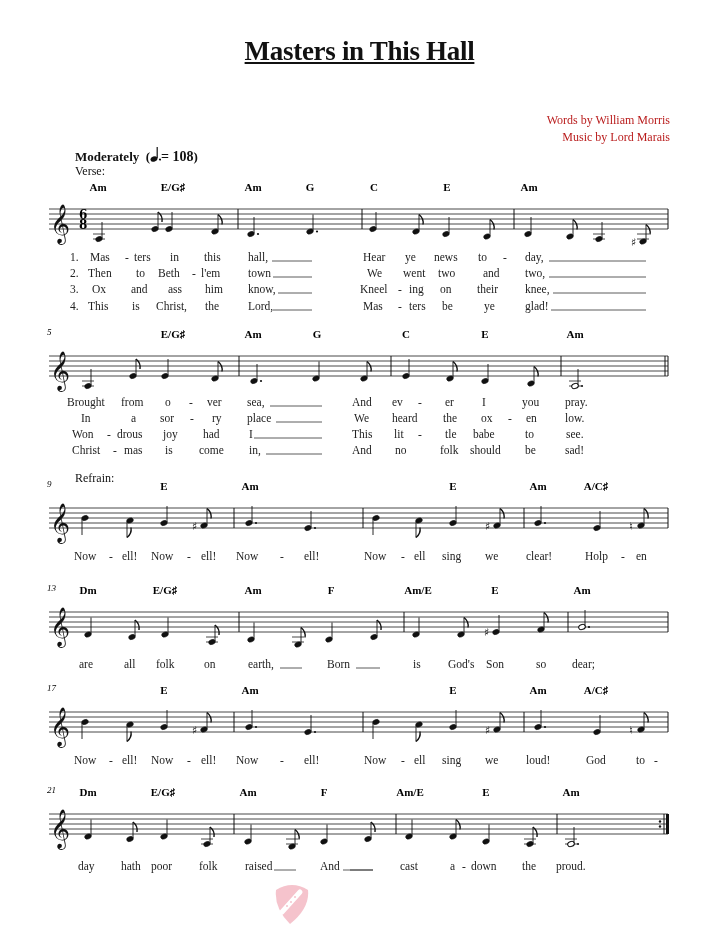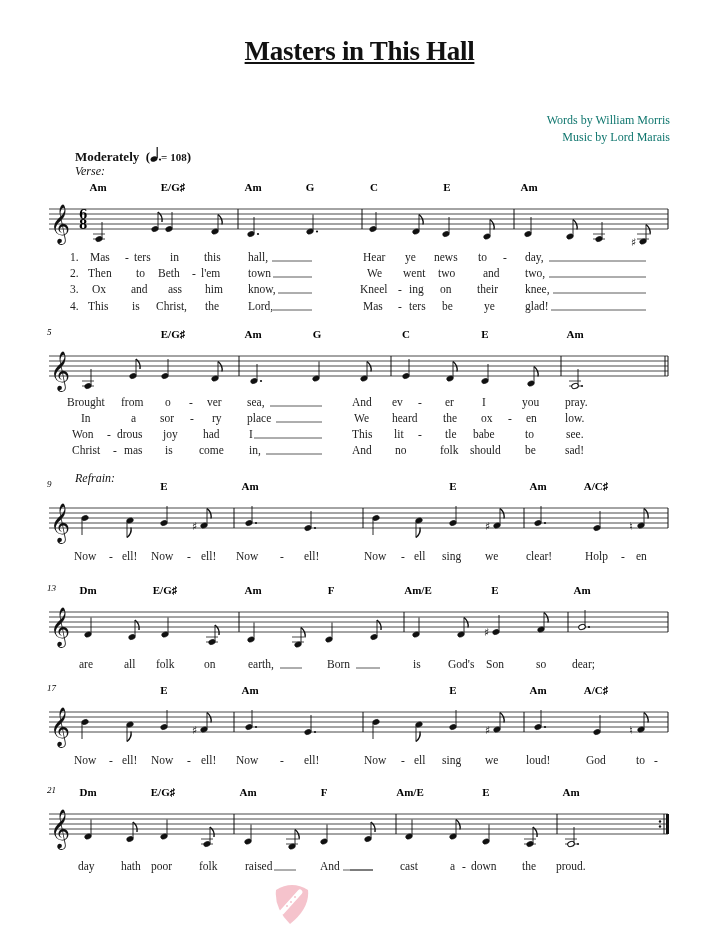--- a/index.html
+++ b/index.html
@@ -1,40 +1,40 @@
 <!DOCTYPE html>
 <html><head>
 <meta charset="utf-8">
 <style>
   html,body{margin:0;padding:0;background:#fff;}
   body{width:719px;height:930px;position:relative;overflow:hidden;font-family:"Liberation Serif","DejaVu Serif",serif;color:#111;}
   .title{position:absolute;left:0;right:0;top:36px;text-align:center;font-size:27px;font-weight:bold;letter-spacing:-0.3px;text-decoration:underline;}
-  .credits{position:absolute;right:49px;top:112px;text-align:right;font-size:12px;line-height:17px;color:#0f766e;}
+  .credits{position:absolute;right:49px;top:112px;text-align:right;font-size:12px;line-height:17px;color:#b91c1c;}
   .tempo{position:absolute;left:75px;top:147px;font-size:13px;font-weight:bold;}
-  .section{position:absolute;left:75px;font-size:12px;font-style:italic;}
+  .section{position:absolute;left:75px;font-size:12px;}
   #score{position:absolute;left:0;top:0;}
   .watermark{position:absolute;left:272px;top:882px;width:180px;height:45px;}
   .wm-text{position:absolute;left:42px;top:2px;font-family:"Liberation Sans","DejaVu Sans",sans-serif;font-weight:bold;font-size:30px;color:#d3d3d3;letter-spacing:-0.5px;}
   .wm-text span{color:#f2bcc5;}
 </style>
 </head>
 <body>
 
 <div class="title">Masters in This Hall</div>
 <div class="credits">
   <div>Words by William Morris</div>
   <div>Music by Lord Marais</div>
 </div>
 <div class="tempo">
   <span>Moderately</span>
   <span>&nbsp;(</span><svg width="11" height="16" style="vertical-align:-2px">
       <ellipse cx="4" cy="12" rx="3.6" ry="2.6" fill="#111" transform="rotate(-20 4 12)"></ellipse>
       <line x1="7.2" y1="11" x2="7.2" y2="0" stroke="#111" stroke-width="1.2"></line>
       <circle cx="10" cy="12.5" r="1.1" fill="#111"></circle>
-    </svg><span style="font-size:11px">= 108</span><span>)</span>
+    </svg><span style="font-size:14px">= 108</span><span>)</span>
 </div>
 <div class="section" style="top:164px">Verse:</div>
 <div class="section" style="top:471px">Refrain:</div>
 
 <svg id="score" width="719" height="930" xmlns="http://www.w3.org/2000/svg">
     <g>
       <line x1="49" x2="668" y1="209" y2="209" stroke="#333" stroke-width="0.9"></line>
       <line x1="49" x2="668" y1="214" y2="214" stroke="#333" stroke-width="0.9"></line>
       <line x1="49" x2="668" y1="219" y2="219" stroke="#333" stroke-width="0.9"></line>
       <line x1="49" x2="668" y1="224" y2="224" stroke="#333" stroke-width="0.9"></line>

